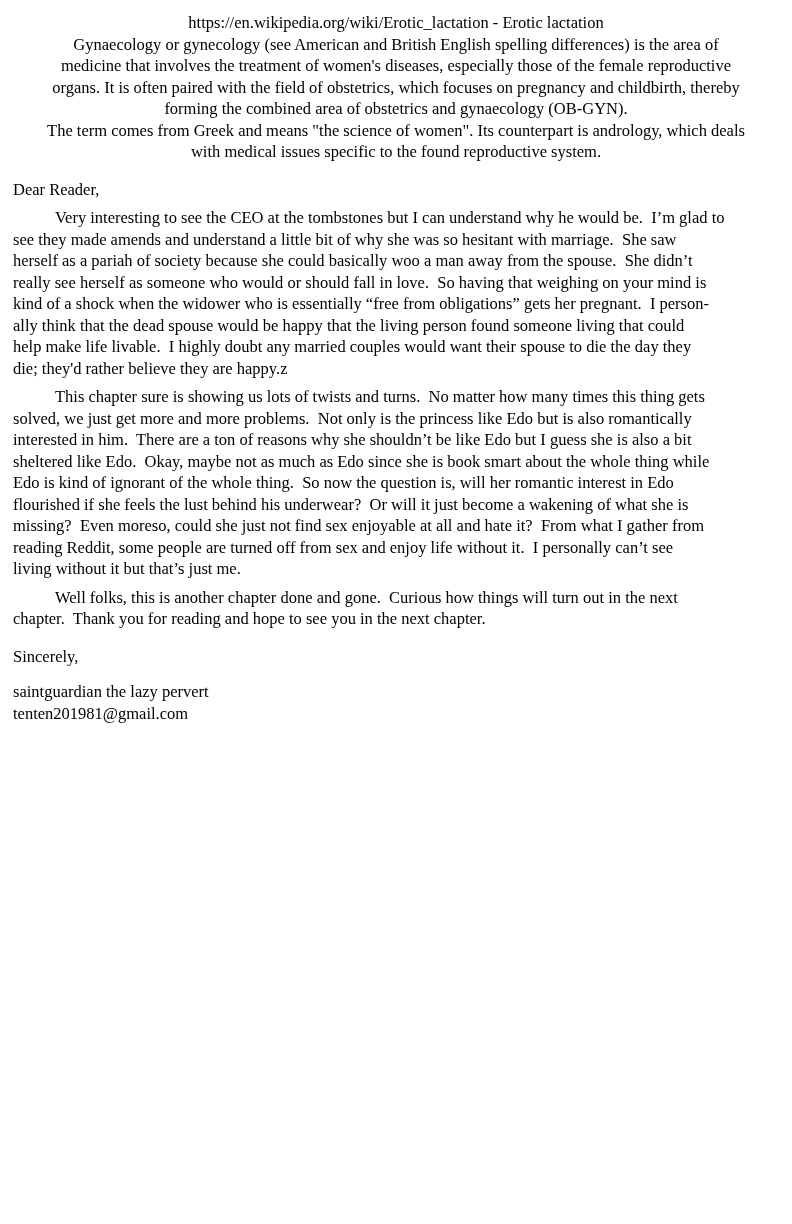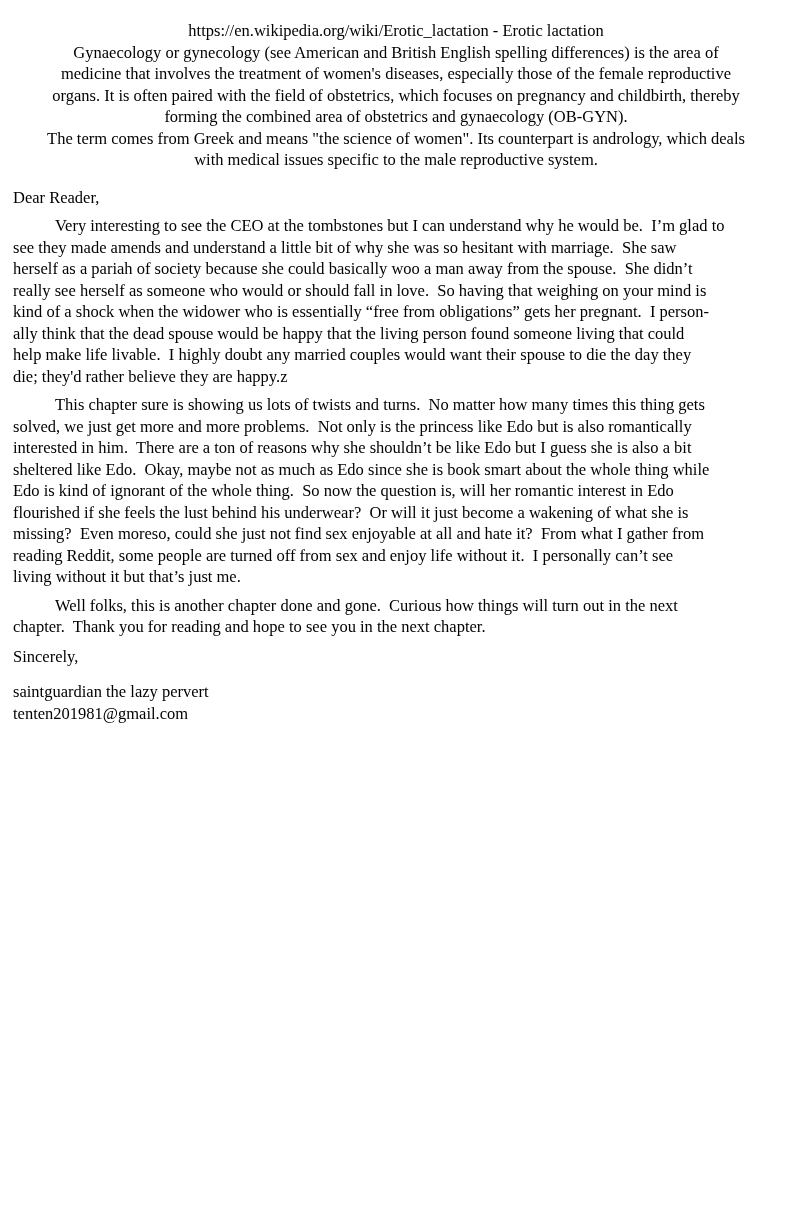--- a/index.html
+++ b/index.html
@@ -7,21 +7,21 @@
     width: 792px;
     height: 1224px;
     background: #ffffff;
     color: #000000;
     font-family: "Liberation Serif", "DejaVu Serif", serif;
     font-size: 16.5px;
     line-height: 21.5px;
     overflow: hidden;
   }
   .doc {
-    padding: 20px 0 0 13px;
+    padding: 12px 0 0 13px;
     width: 779px;
   }
   
   .header-block {
     margin-left: -13px;
     width: 792px;
     text-align: center;
   }
   .hdr-line, .hdr-para {
     white-space: pre-line;
@@ -31,41 +31,41 @@
   .salutation {
     margin-top: 16px;
     white-space: pre-wrap;
   }
   .para {
     margin-top: 7px;
     white-space: pre-wrap;
     text-indent: 42px;
   }
   .closing {
-    margin-top: 8px;
+    margin-top: 16px;
     white-space: pre-wrap;
   }
   .signature {
     margin-top: 14px;
     white-space: pre-line;
   }
 </style>
 </head>
 <body>
 
 <div class="doc">
 
   <div class="header-block">
     <div class="hdr-line">https://en.wikipedia.org/wiki/Erotic_lactation - Erotic lactation</div>
     <div class="hdr-para">Gynaecology or gynecology (see American and British English spelling differences) is the area of
 medicine that involves the treatment of women's diseases, especially those of the female reproductive
 organs. It is often paired with the field of obstetrics, which focuses on pregnancy and childbirth, thereby
 forming the combined area of obstetrics and gynaecology (OB-GYN).</div>
     <div class="hdr-para">The term comes from Greek and means "the science of women". Its counterpart is andrology, which deals
-with medical issues specific to the male reproductive system.</div>
+with medical issues specific to the found reproductive system.</div>
   </div>
 
   <div class="salutation">Dear Reader,</div>
 
   <div class="para">Very interesting to see the CEO at the tombstones but I can understand why he would be.  I’m glad to
 see they made amends and understand a little bit of why she was so hesitant with marriage.  She saw
 herself as a pariah of society because she could basically woo a man away from the spouse.  She didn’t
 really see herself as someone who would or should fall in love.  So having that weighing on your mind is
 kind of a shock when the widower who is essentially “free from obligations” gets her pregnant.  I person-
 ally think that the dead spouse would be happy that the living person found someone living that could

